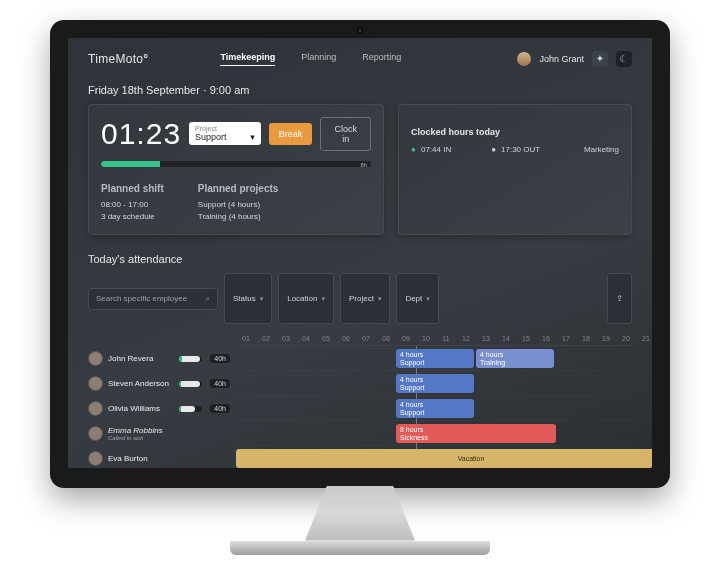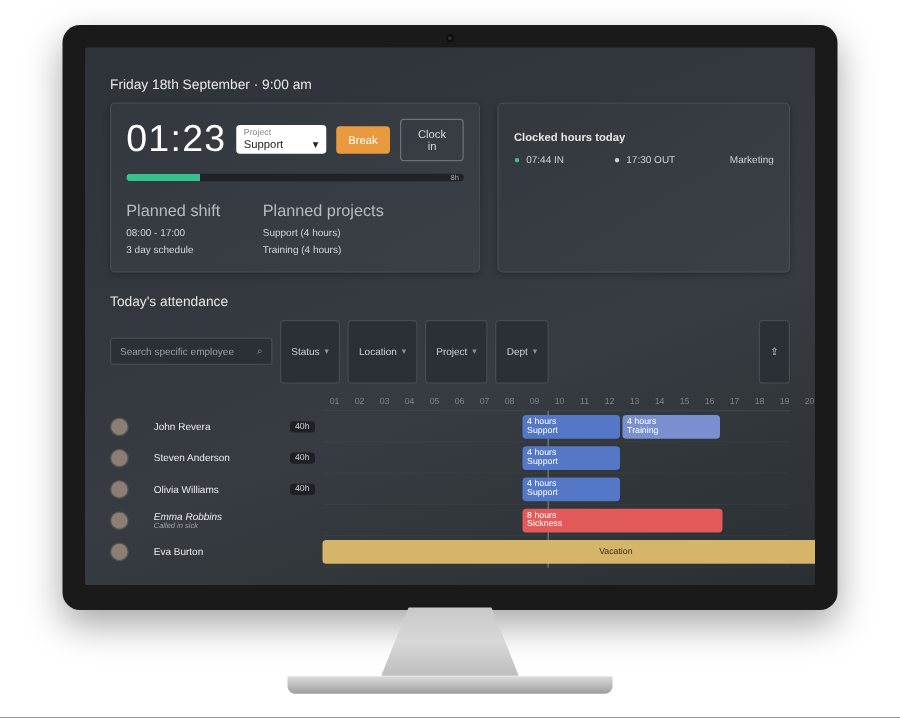--- a/index.html
+++ b/index.html
@@ -73,38 +73,38 @@
   .selwrap{display:flex;flex-direction:column;background:#fff;border-radius:3px;padding:3px 6px;width:78px}
   .selwrap label{font-size:7px;color:#888}
   .selwrap .val{display:flex;justify-content:space-between;font-size:9px;color:#222}
   .btn{border:none;border-radius:3px;padding:6px 10px;font-size:9px;color:#fff;cursor:pointer}
   .btn-orange{background:#e99a3f}
   .btn-outline{background:transparent;border:1px solid #6a7177;color:#d7dadd}
   .progress{margin-top:10px;height:6px;background:#1f2327;border-radius:3px;position:relative;overflow:hidden}
   .progress div:first-child{position:absolute;left:0;top:0;bottom:0;width:22%;background:#36c28a;border-radius:3px 0 0 3px}
   .progress .dot{position:absolute;right:4px;top:1px;font-size:6px;color:#aaa}
   .plannedrow{display:flex;gap:34px;margin-top:14px;color:#d4d7da;font-size:8px;line-height:1.6}
-  .plannedrow h5{font-size:13px;color:#b7bcc1;font-weight:400;margin-bottom:2px}
+  .plannedrow h5{font-size:10px;color:#b7bcc1;font-weight:700;margin-bottom:2px}
   .cr-title{font-size:9px;font-weight:600;margin-bottom:8px}
   .cr-entries{display:flex;gap:40px;font-size:8px;color:#cfd3d6}
   .bullet-g::before{content:"●";color:#3fc28b;margin-right:5px}
   .bullet-w::before{content:"●";color:#cfd3d6;margin-right:5px}
   .mkt{margin-left:auto;font-size:8px;color:#cfd3d6}
   .section-title{margin:18px 0 8px;font-size:11px}
   .filters{display:flex;align-items:center;gap:6px}
   .search{flex:0 0 130px;background:#2a3035;border:1px solid #444b51;border-radius:3px;padding:5px 7px;display:flex;justify-content:space-between;align-items:center;color:#9aa0a5;font-size:8px}
   .fbtn{background:#2a3035;border:1px solid #444b51;border-radius:3px;padding:20px 8px;font-size:8px;color:#cfd3d6;display:flex;gap:4px;align-items:center;cursor:pointer}
   .fbtn .chev{font-size:7px;color:#8b9094}
   .export{margin-left:auto}
   .gridwrap{margin-top:8px;display:flex}
   .leftcol{flex:0 0 148px}
   .rightcol{flex:1;min-width:0}
   .axis{display:flex;font-size:7px;color:#7f868b;gap:0;height:14px;align-items:center;border-bottom:1px solid #3c4349}
   .axis span{flex:0 0 20px;text-align:center}
-  .empcell{height:25px;display:flex;align-items:center;gap:20px;padding-right:6px}
+  .empcell{height:25px;display:flex;align-items:center;gap:5px;padding-right:6px}
   .empav{width:15px;height:15px;border-radius:50%;background:#8c7e73;border:1px solid #555;flex: 0 0 15px}
   .empname{font-size:8px;color:#eaecee;white-space:nowrap}
   .emptag{font-size:6px;color:#9ea3a7}
   .bar{height:6px;border-radius:3px;background:#1d2125;position:relative;overflow:hidden;flex:1;margin-left:4px}
   .bar>div{position:absolute;left:0;top:0;bottom:0;background:#e6e8ea;border-radius:3px}
   .bar .tip{position:absolute;left:0;top:0;bottom:0;background:#2fb882;border-radius:3px}
   .hrsbadge{font-size:7px;background:#1d2125;color:#cfd3d6;padding:1px 4px;border-radius:3px;margin-left:3px}
   .lane{position:relative;height:25px;border-bottom:1px solid rgba(255,255,255,.03)}
   .block{position:absolute;top:3px;height:19px;border-radius:3px;font-size:7px;color:#fff;padding:2px 4px;line-height:1.1;display:flex;flex-direction:column;justify-content:center}
   .b-blue{background:#5477c7}
@@ -115,20 +115,36 @@
 </style>
 </head>
 <body>
 
 <div class="monitor">
   <div class="bezel">
     <div class="camera"></div>
     <div class="screen">
       <div class="app">
 
+        <div class="topbar">
+          <div class="logo">
+            <span>Time</span><span>Moto</span>°
+          </div>
+          <div class="nav">
+            <div class="active">Timekeeping</div>
+            <div>Planning</div>
+            <div>Reporting</div>
+          </div>
+          <div class="topright">
+            <div class="avatar"></div>
+            <div>John Grant</div>
+            <div class="iconbtn">✦</div>
+            <div class="iconbtn dark">☾</div>
+          </div>
+        </div>
 
         <div class="datetime">Friday 18th September · 9:00 am</div>
 
         <div class="cards">
           <div class="card card-left">
             <div class="clockrow">
               <div class="clock">01:23</div>
               <div class="selwrap">
                 <label>Project</label>
                 <div class="val">

